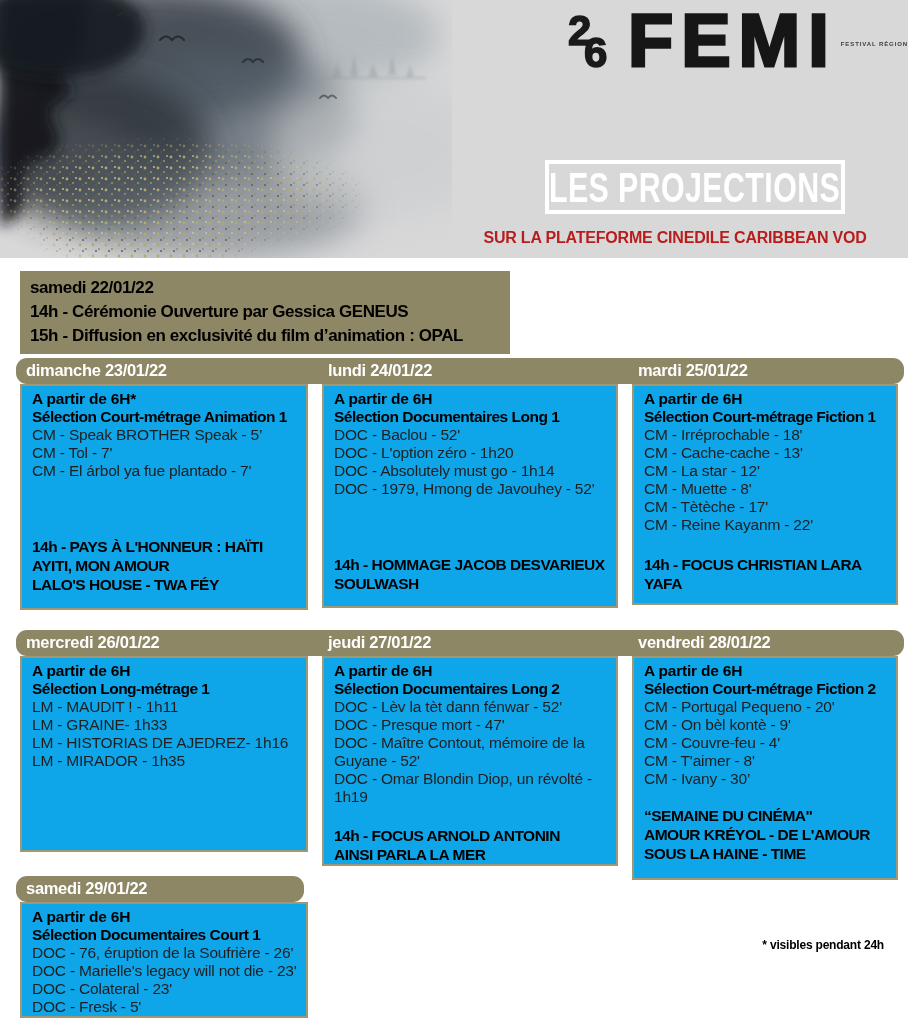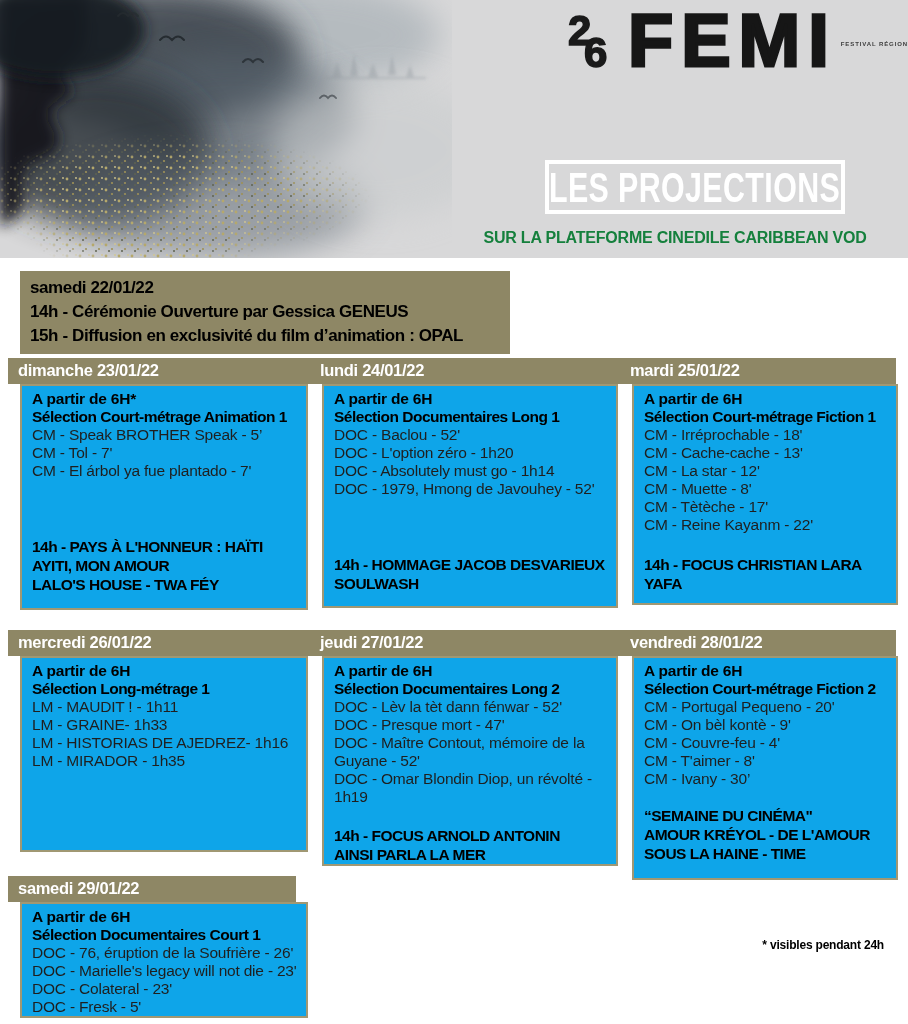--- a/index.html
+++ b/index.html
@@ -22,29 +22,29 @@
        -webkit-text-stroke:3px #161616;letter-spacing:8px;}
   .logo-tagline{font-size:6px;letter-spacing:0.9px;color:#3c3c3c;white-space:nowrap;
        margin-top:6px;margin-left:4px;font-weight:bold;}
 
   .proj-box{position:absolute;left:545px;top:160px;width:300px;height:54px;
        border:4px solid #ffffff;box-sizing:border-box;display:flex;align-items:center;
        justify-content:center;overflow:visible;}
   .proj-box span{display:inline-block;color:#ffffff;font-weight:bold;font-size:40px;
        white-space:nowrap;transform:scale(0.76,1.05);letter-spacing:0.5px;}
   .platform{position:absolute;left:452px;top:229px;width:446px;text-align:center;
-       font-weight:bold;font-size:16px;color:#15803d;letter-spacing:-0.2px;}
+       font-weight:bold;font-size:16px;color:#b91c1c;letter-spacing:-0.2px;}
 
   
   .opening{position:absolute;left:20px;top:271px;width:490px;box-sizing:border-box;
        background:#8e8765;color:#000000;font-weight:bold;font-size:17px;line-height:24px;
        padding:5px 10px 6px 10px;letter-spacing:-0.4px;}
 
   
-  .date-bar{position:absolute;left:8px;width:888px;height:26px;background:#8e8765;}
+  .date-bar{position:absolute;left:16px;width:888px;height:26px;background:#8e8765;border-radius:11px;}
   .date-bar.small{width:288px;}
   .date-label{position:absolute;top:3px;color:#fff;font-weight:bold;font-size:16.5px;
        letter-spacing:-0.3px;white-space:nowrap;}
 
   
   .card{position:absolute;background:#0ea5e9;border:2px solid #a09873;box-sizing:border-box;
        padding:4px 8px 4px 10px;font-size:15.5px;line-height:18px;color:#1f1f1f;
        letter-spacing:-0.2px;}
   .card .b{font-weight:bold;color:#000;}
   .card .sel{font-weight:bold;color:#000;white-space:nowrap;letter-spacing:-0.5px;}

